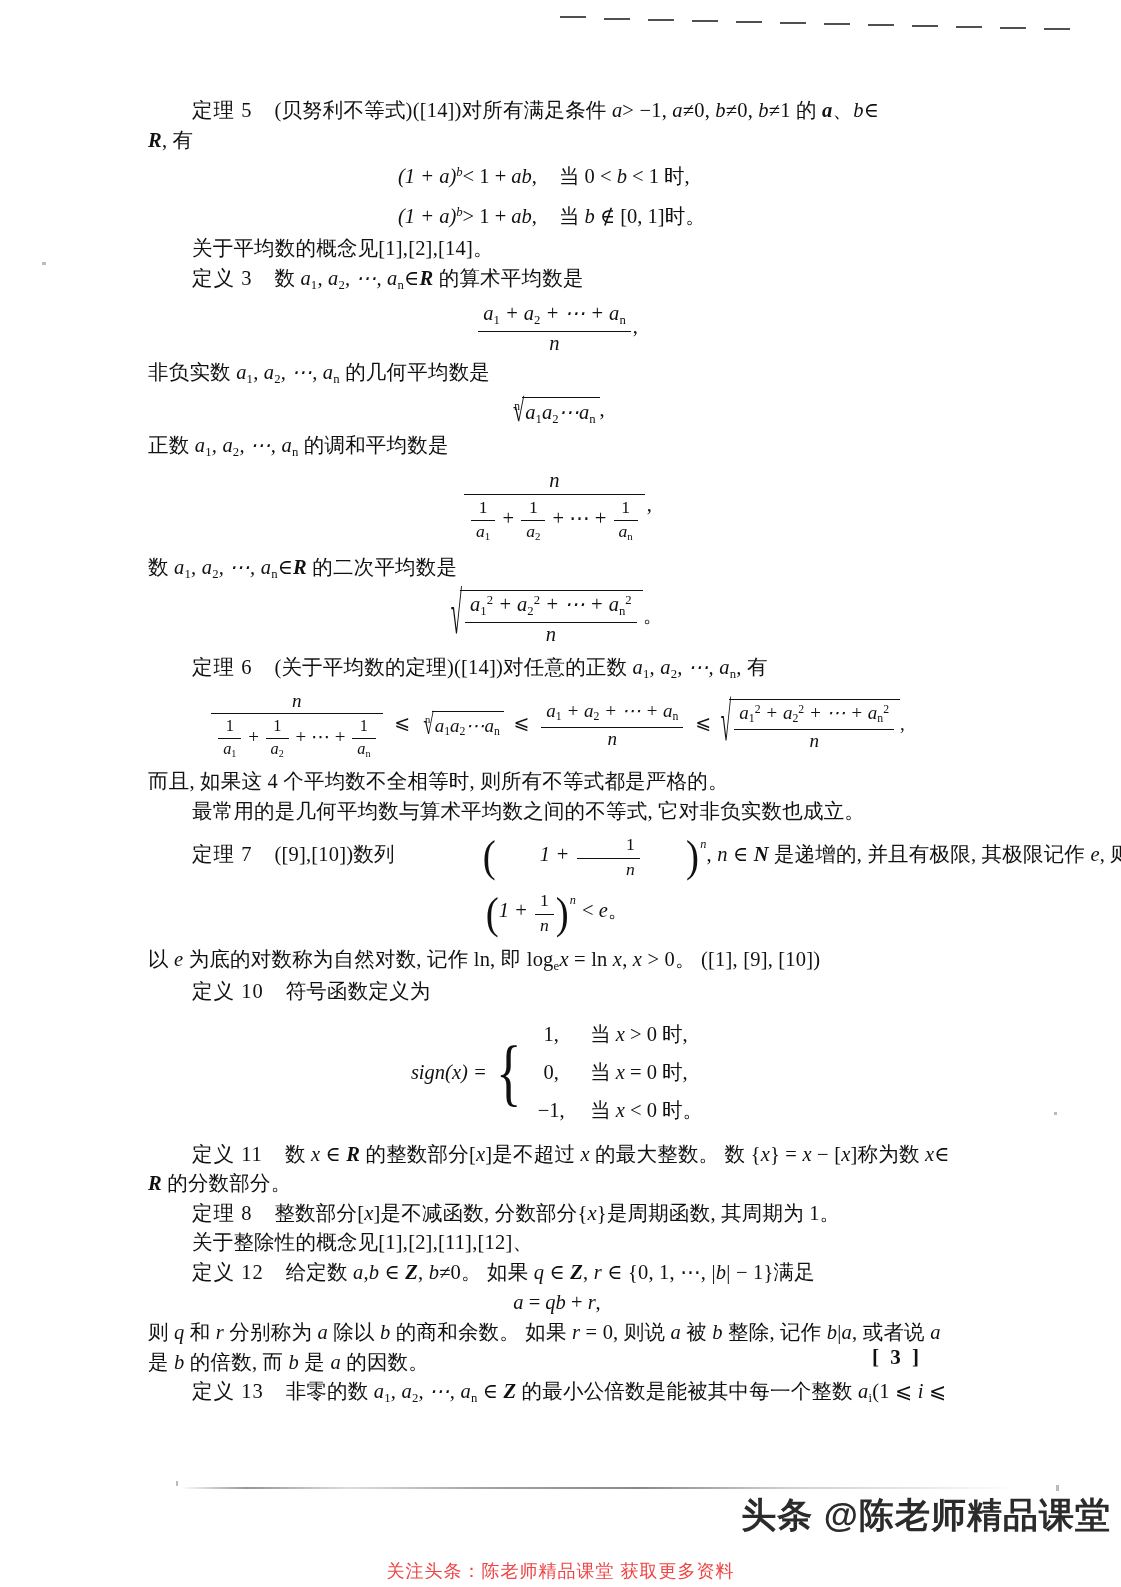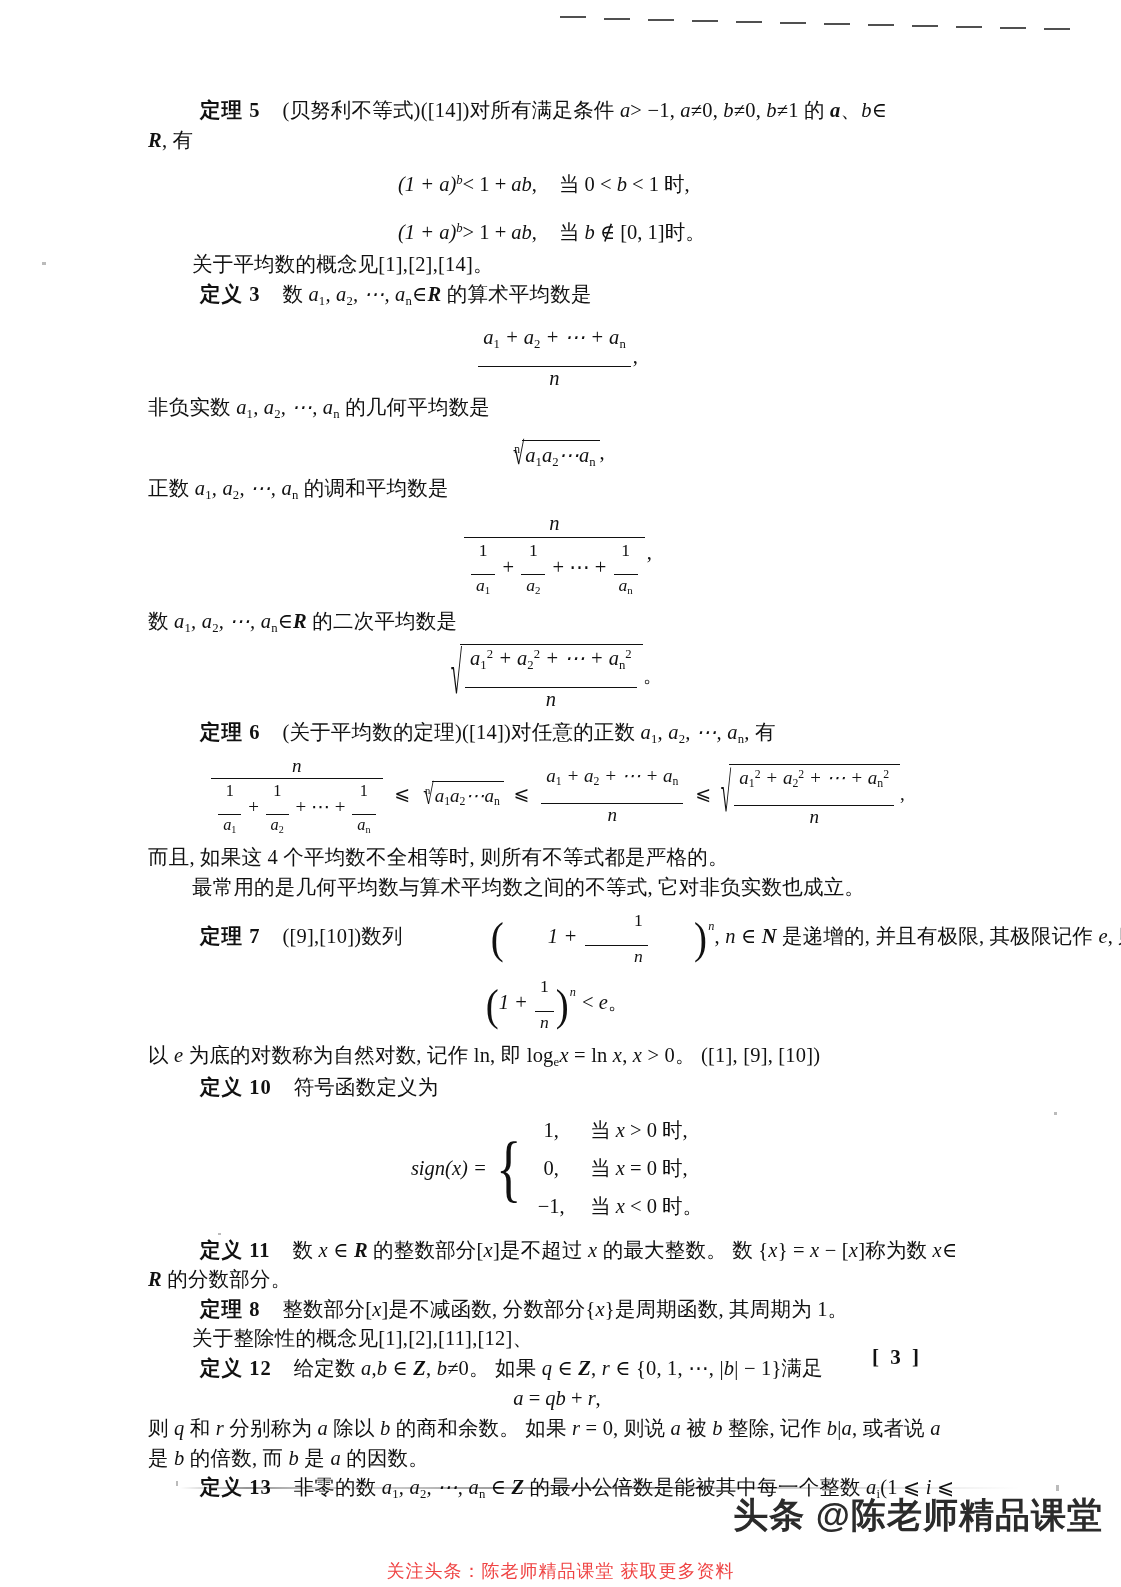--- a/index.html
+++ b/index.html
@@ -47,59 +47,58 @@
     font-size: 20.5px;
     line-height: 1.0;
     margin: 0 0 9px 0;
     white-space: nowrap;
     letter-spacing: .2px;
   }
 
   .indent { text-indent: 44px; }
 
   .hd {
-    font-weight: bold;
+    font-weight: normal;
     letter-spacing: 1px;
-    margin-left: 8px;
   }
   .gap { display: inline-block; width: 22px; }
 
   
   .m {
     font-family: "Liberation Serif", "DejaVu Serif", serif;
     font-style: italic;
   }
   .mu { font-style: normal; }
   sub { font-size: .62em; font-style: normal; vertical-align: -.28em; }
   sup { font-size: .62em; font-style: normal; vertical-align: .52em; }
   .bbR, .bbZ, .bbN {
     font-style: italic;
     font-weight: bold;
   }
 
   
   .disp {
     text-align: center;
     font-size: 20.5px;
-    margin: 20px 0 8px 0;
+    margin: 12px 0 8px 0;
     white-space: nowrap;
   }
   .disp.left-ind { text-align: left; padding-left: 250px; }
 
   
   .frac {
     display: inline-block;
     vertical-align: middle;
     text-align: center;
     line-height: 1.05;
     margin: 0 2px;
   }
   .frac > .num {
     display: block;
-    padding: 0 5px 15px 5px;
+    padding: 0 5px 4px 5px;
     border-bottom: 1.6px solid #111;
   }
   .frac > .den {
     display: block;
     padding: 1px 5px 0 5px;
   }
   .frac.small { font-size: .86em; }
 
   
   .rad {
@@ -200,21 +199,21 @@
     background: linear-gradient(90deg,
        rgba(0,0,0,0) 0%, rgba(0,0,0,.55) 8%, rgba(0,0,0,.18) 20%,
        rgba(0,0,0,.48) 36%, rgba(0,0,0,.62) 55%, rgba(0,0,0,.25) 72%,
        rgba(0,0,0,.12) 88%, rgba(0,0,0,0) 100%);
     opacity: .75;
   }
 
   
   .watermark {
     position: absolute;
-    right: 18px;
+    right: 10px;
     bottom: 48px;
     font-family: "Liberation Sans", "DejaVu Sans", sans-serif;
     font-size: 35px;
     font-weight: 700;
     color: #2b2b2b;
     letter-spacing: 1px;
     text-shadow: 1.5px 1.5px 0 #ffffff, -0.5px -0.5px 0 #ffffff;
     white-space: nowrap;
   }
 

